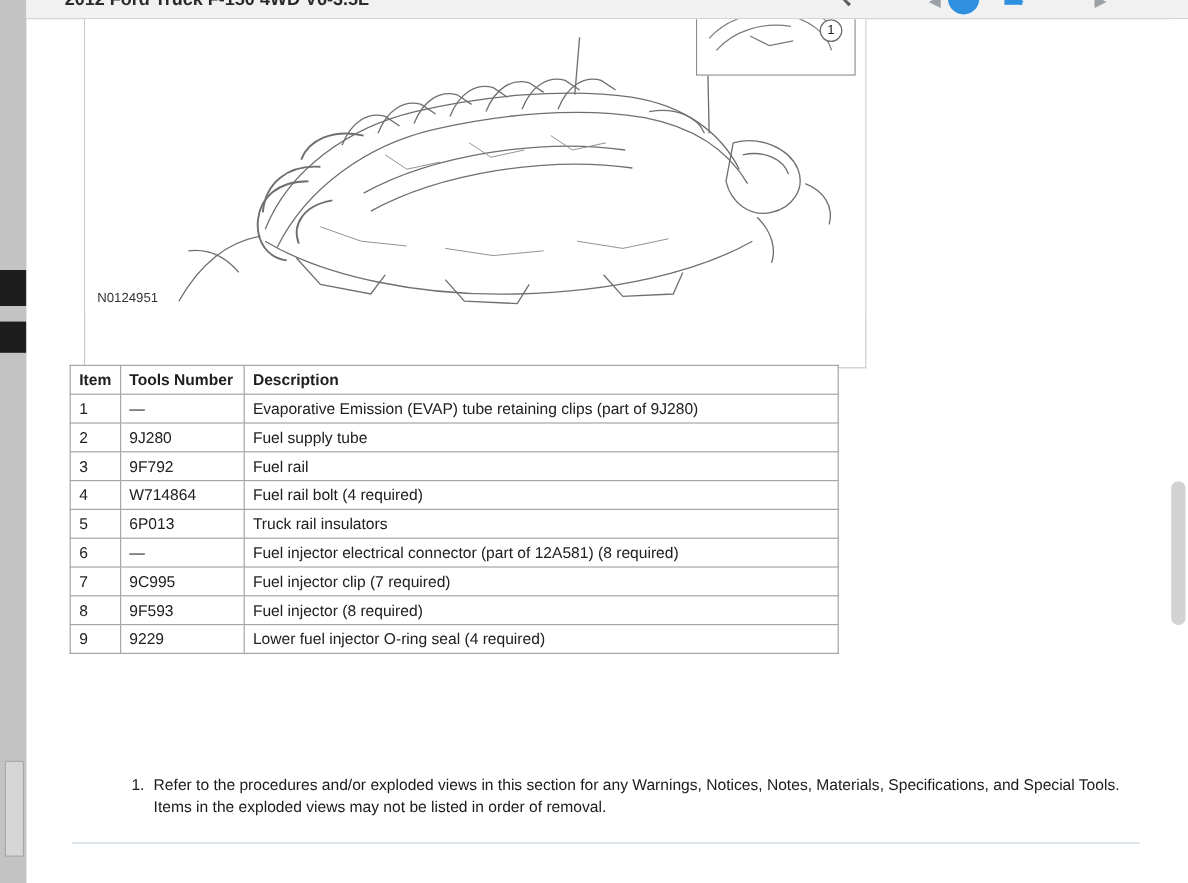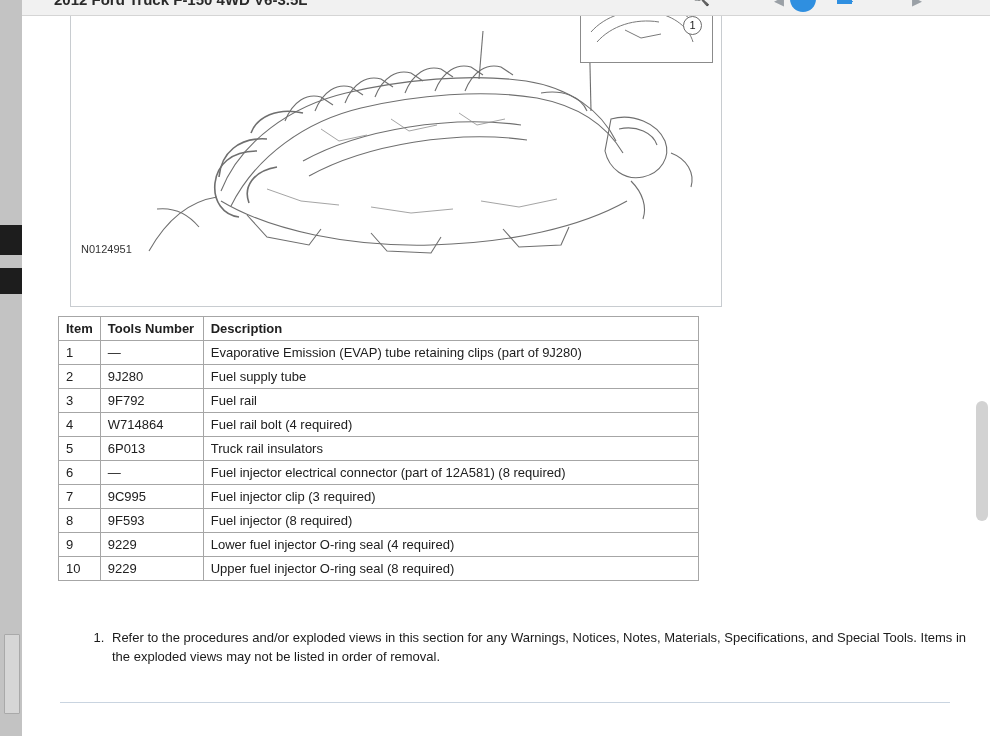--- a/index.html
+++ b/index.html
@@ -166,21 +166,21 @@
     cursor: pointer;
     white-space: nowrap;
   }
   .fig-link .ic { color: #1a6fc4; margin-right: 6px; font-size: 13px; }
   .open-new-tab { left: 14px; top: 12px; }
   .zoom-print { right: 12px; top: 12px; }
 
   
   .parts-table {
     position: absolute;
-    left: 36px; top: 300px;
+    left: 36px; top: 288px;
     border-collapse: collapse;
     font-size: 13px;
     color: #202020;
   }
   .parts-table th, .parts-table td {
     border: 1px solid #a6a6a6;
     padding: 4px 7px;
     text-align: left;
     font-weight: normal;
     vertical-align: top;
@@ -193,21 +193,21 @@
 
   
   .footnotes {
     position: absolute;
     left: 56px; top: 612px;
     width: 890px;
     font-size: 13px;
     color: #1b1b1b;
     line-height: 19px;
   }
-  .footnotes ol { margin: 0; padding-left: 30px; }
+  .footnotes ol { margin: 16px; padding-left: 30px; }
   .footnotes li { padding-left: 4px; }
 
   .hr-rule {
     position: absolute;
     left: 38px; top: 686px;
     width: 890px;
     height: 1px;
     background: #c9d4e0;
   }
 </style>
@@ -354,36 +354,31 @@
             <td>Truck rail insulators</td>
           </tr>
           <tr>
             <td>6</td>
             <td>—</td>
             <td>Fuel injector electrical connector (part of 12A581) (8 required)</td>
           </tr>
           <tr>
             <td>7</td>
             <td>9C995</td>
-            <td>Fuel injector clip (3 required)</td>
+            <td>Fuel injector clip (7 required)</td>
           </tr>
           <tr>
             <td>8</td>
             <td>9F593</td>
             <td>Fuel injector (8 required)</td>
           </tr>
           <tr>
             <td>9</td>
             <td>9229</td>
             <td>Lower fuel injector O-ring seal (4 required)</td>
-          </tr>
-          <tr>
-            <td>10</td>
-            <td>9229</td>
-            <td>Upper fuel injector O-ring seal (8 required)</td>
           </tr>
         </tbody>
       </table>
 
       <div class="footnotes">
         <ol>
           <li>Refer to the procedures and/or exploded views in this section for any Warnings, Notices, Notes, Materials, Specifications, and Special Tools. Items in the exploded views may not be listed in order of removal.</li>
         </ol>
       </div>
 

